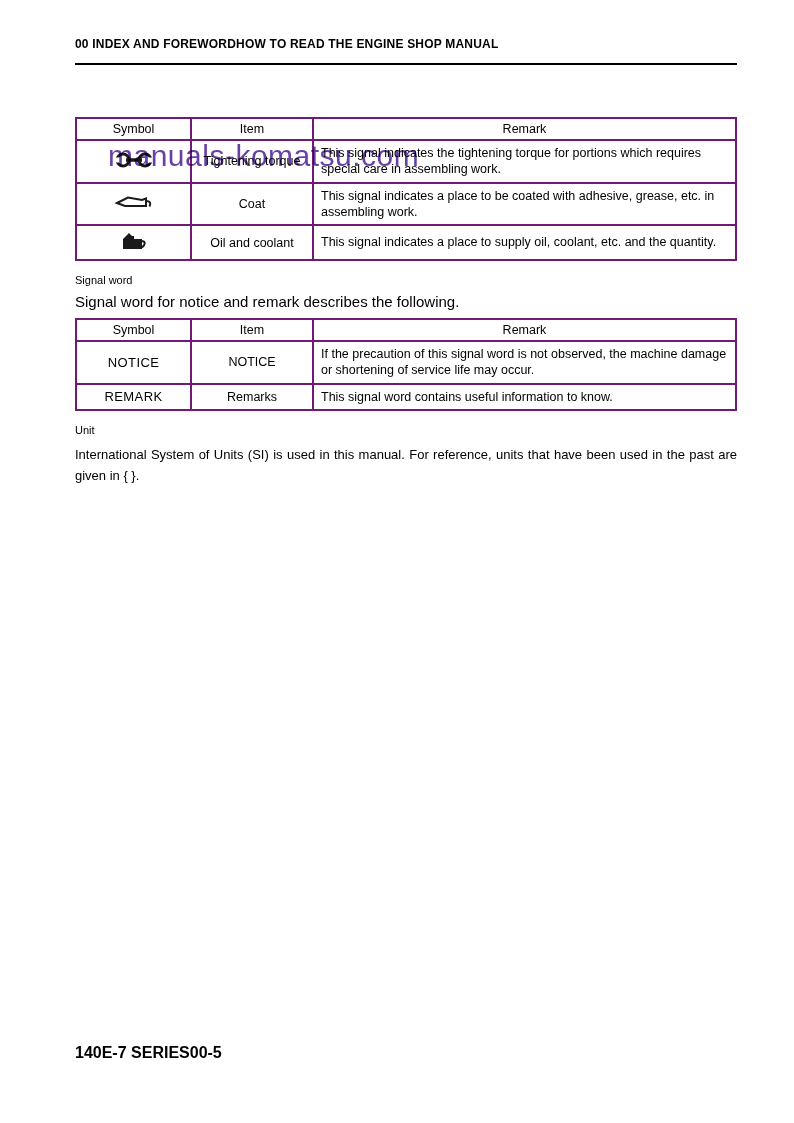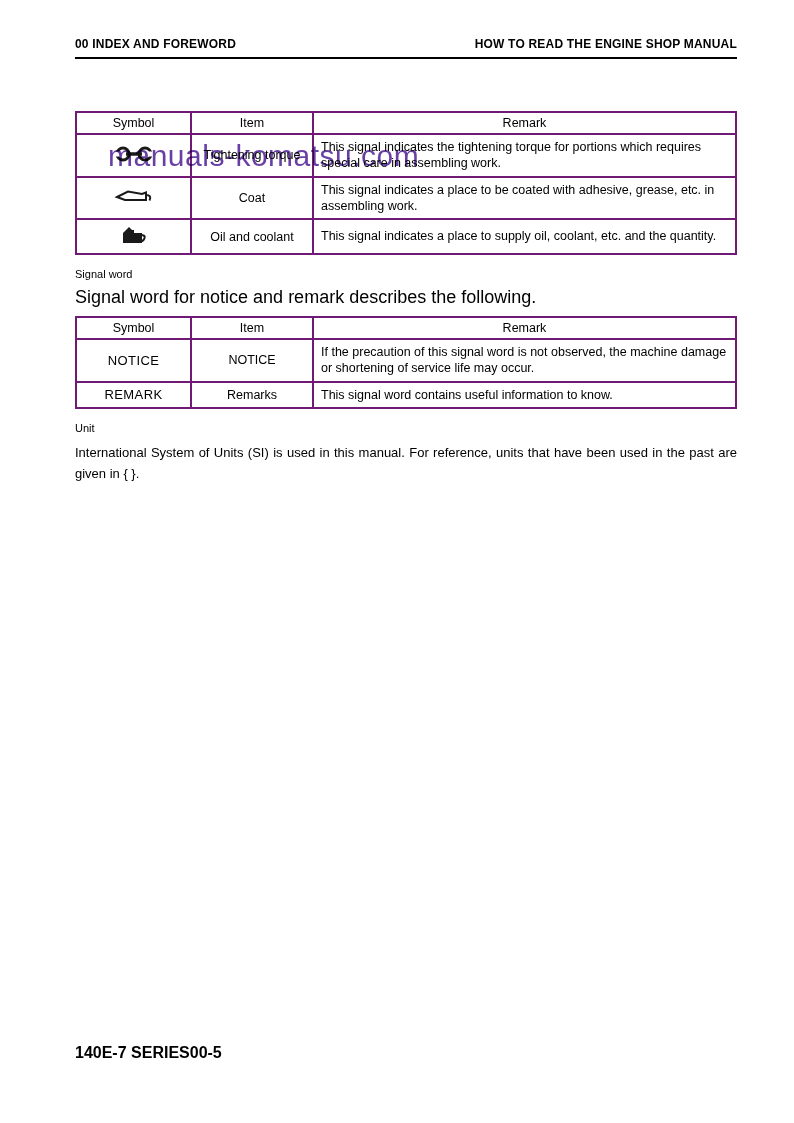--- a/index.html
+++ b/index.html
@@ -9,38 +9,38 @@
     width:794px; height:1123px;
     margin:0 auto;
     background:#ffffff;
     font-family:"Liberation Sans", sans-serif;
     color:#000;
     overflow:hidden;
   }
   .content { position:absolute; left:75px; right:57px; top:0; }
 
   .page-header {
-    display:flex; justify-content:space-between; align-items:flex-end;
-    padding-top:37px; padding-bottom:6px;
+    display:flex; align-items:flex-end;
+    padding-top:37px; padding-bottom:12px;
     border-bottom:2px solid #000;
     font-size:12px; font-weight:bold; letter-spacing:.2px;
   }
 
   table { border-collapse:collapse; width:100%; table-layout:fixed; }
   .tbl1 { margin-top:52px; }
   th, td { border:2px solid #701a75; font-size:12.5px; }
   th { font-weight:normal; text-align:center; padding:3px 2px; height:22px; }
   td.sym  { text-align:center; vertical-align:middle; padding:4px 2px; }
   td.item { text-align:center; vertical-align:middle; padding:4px 6px; }
   td.remark { padding:4px 7px; line-height:1.3; text-align:left; vertical-align:middle; }
   td.signal { text-align:center; vertical-align:middle; font-size:13px; letter-spacing:.4px; padding:4px 2px; }
   .icon { display:inline-block; line-height:0; }
 
   .section-heading { font-size:11px; font-weight:normal; margin-top:13px; }
-  .intro { font-size:18px; margin-top:7px; }
+  .intro { font-size:15px; margin-top:7px; }
   .tbl2 { margin-top:8px; }
 
   .body-text {
     font-size:13px; margin-top:9px; line-height:1.6;
     text-align:justify;
   }
 
   .footer {
     position:absolute; left:75px; right:57px; bottom:61px;
     display:flex; justify-content:flex-start;

